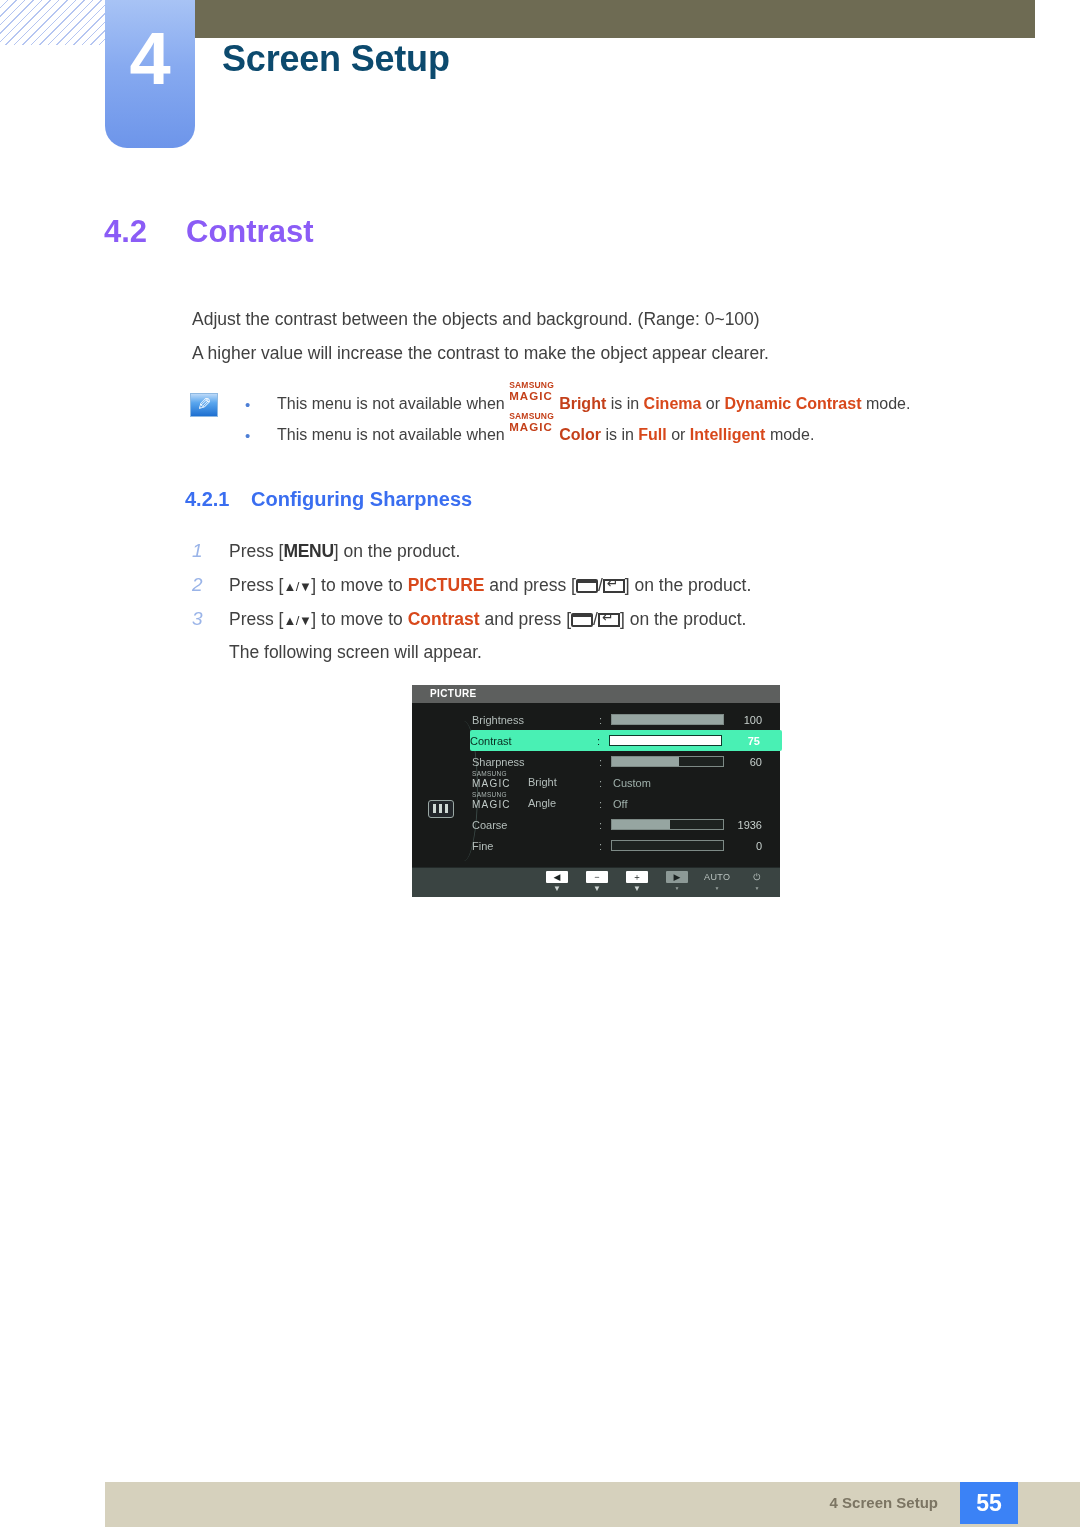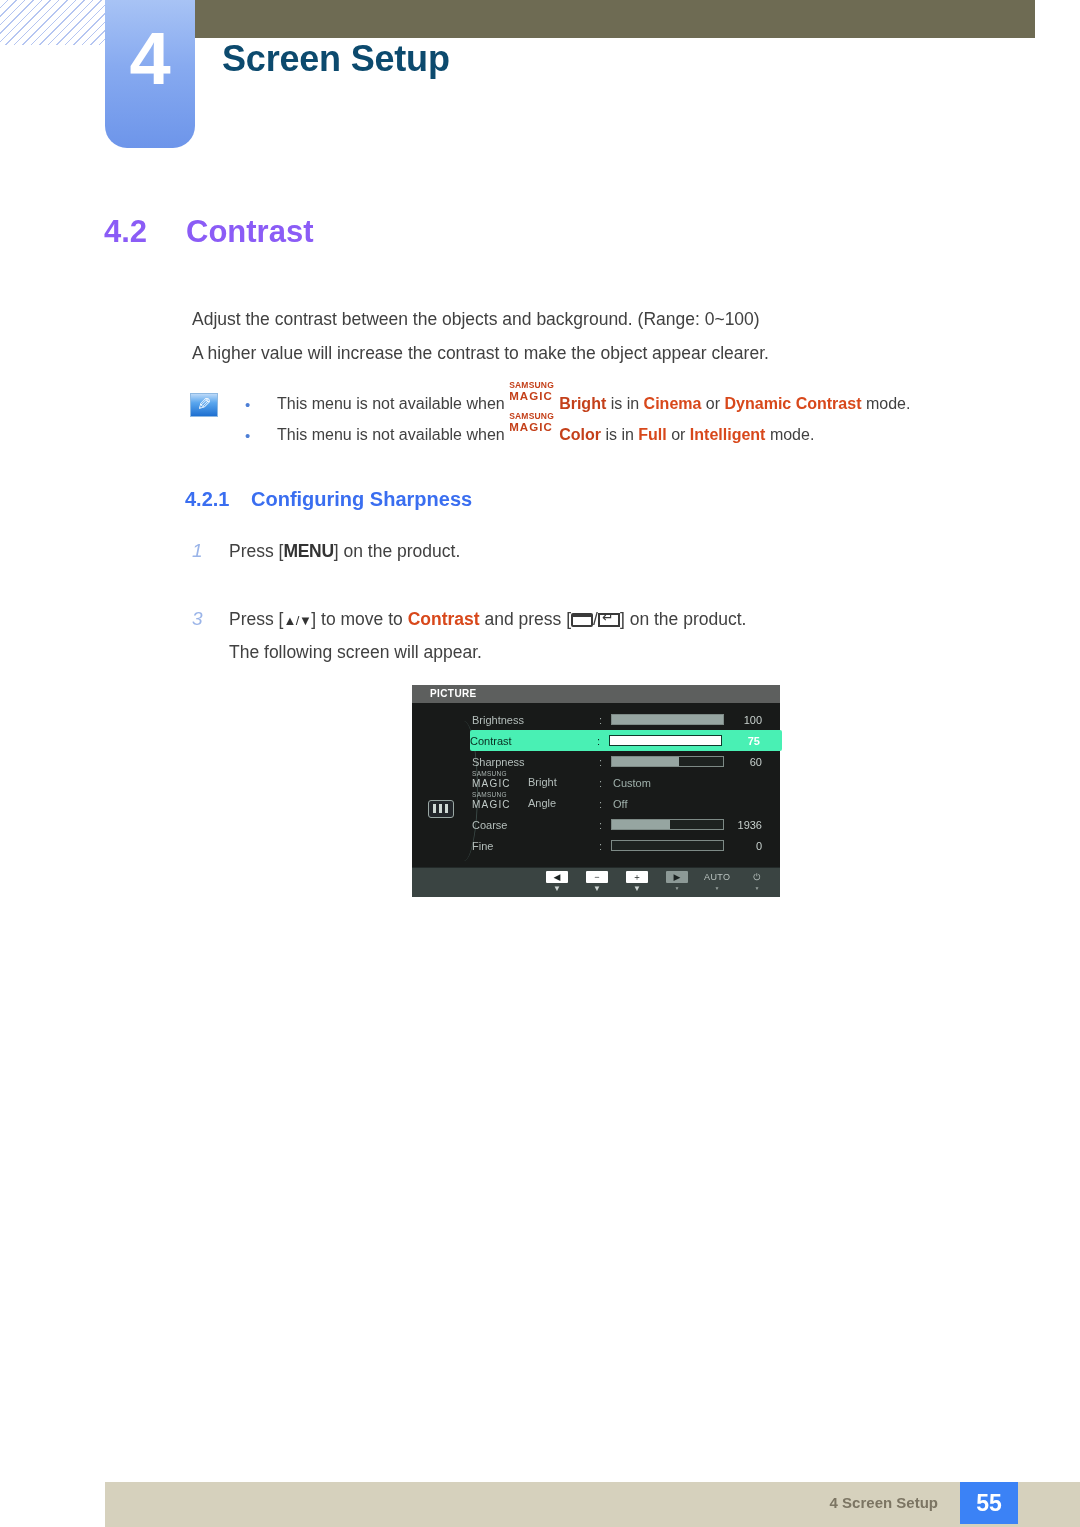--- a/index.html
+++ b/index.html
@@ -410,20 +410,25 @@
   </div>
 
   <div class="sub-head">
     <span class="num">4.2.1</span><span>Configuring Sharpness</span>
   </div>
 
   <div class="step s1">
     <span class="sn">1</span><span>Press [</span><span class="kbd">MENU</span><span>] on the product.</span>
   </div>
 
+  <div class="step s2">
+    <span class="sn">2</span><span>Press [</span><span class="arrows">▲/▼</span><span>] to move to</span>
+    <span class="red">PICTURE</span>
+    <span>and press [</span><span class="ico-win"></span><span>/</span><span class="ico-ret"></span><span>] on the product.</span>
+  </div>
 
   <div class="step s3">
     <span class="sn">3</span><span>Press [</span><span class="arrows">▲/▼</span><span>] to move to</span>
     <span class="red">Contrast</span>
     <span>and press [</span><span class="ico-win"></span><span>/</span><span class="ico-ret"></span><span>] on the product.</span>
   </div>
 
   <div class="step s3b">The following screen will appear.</div>
 
   <div class="osd">

